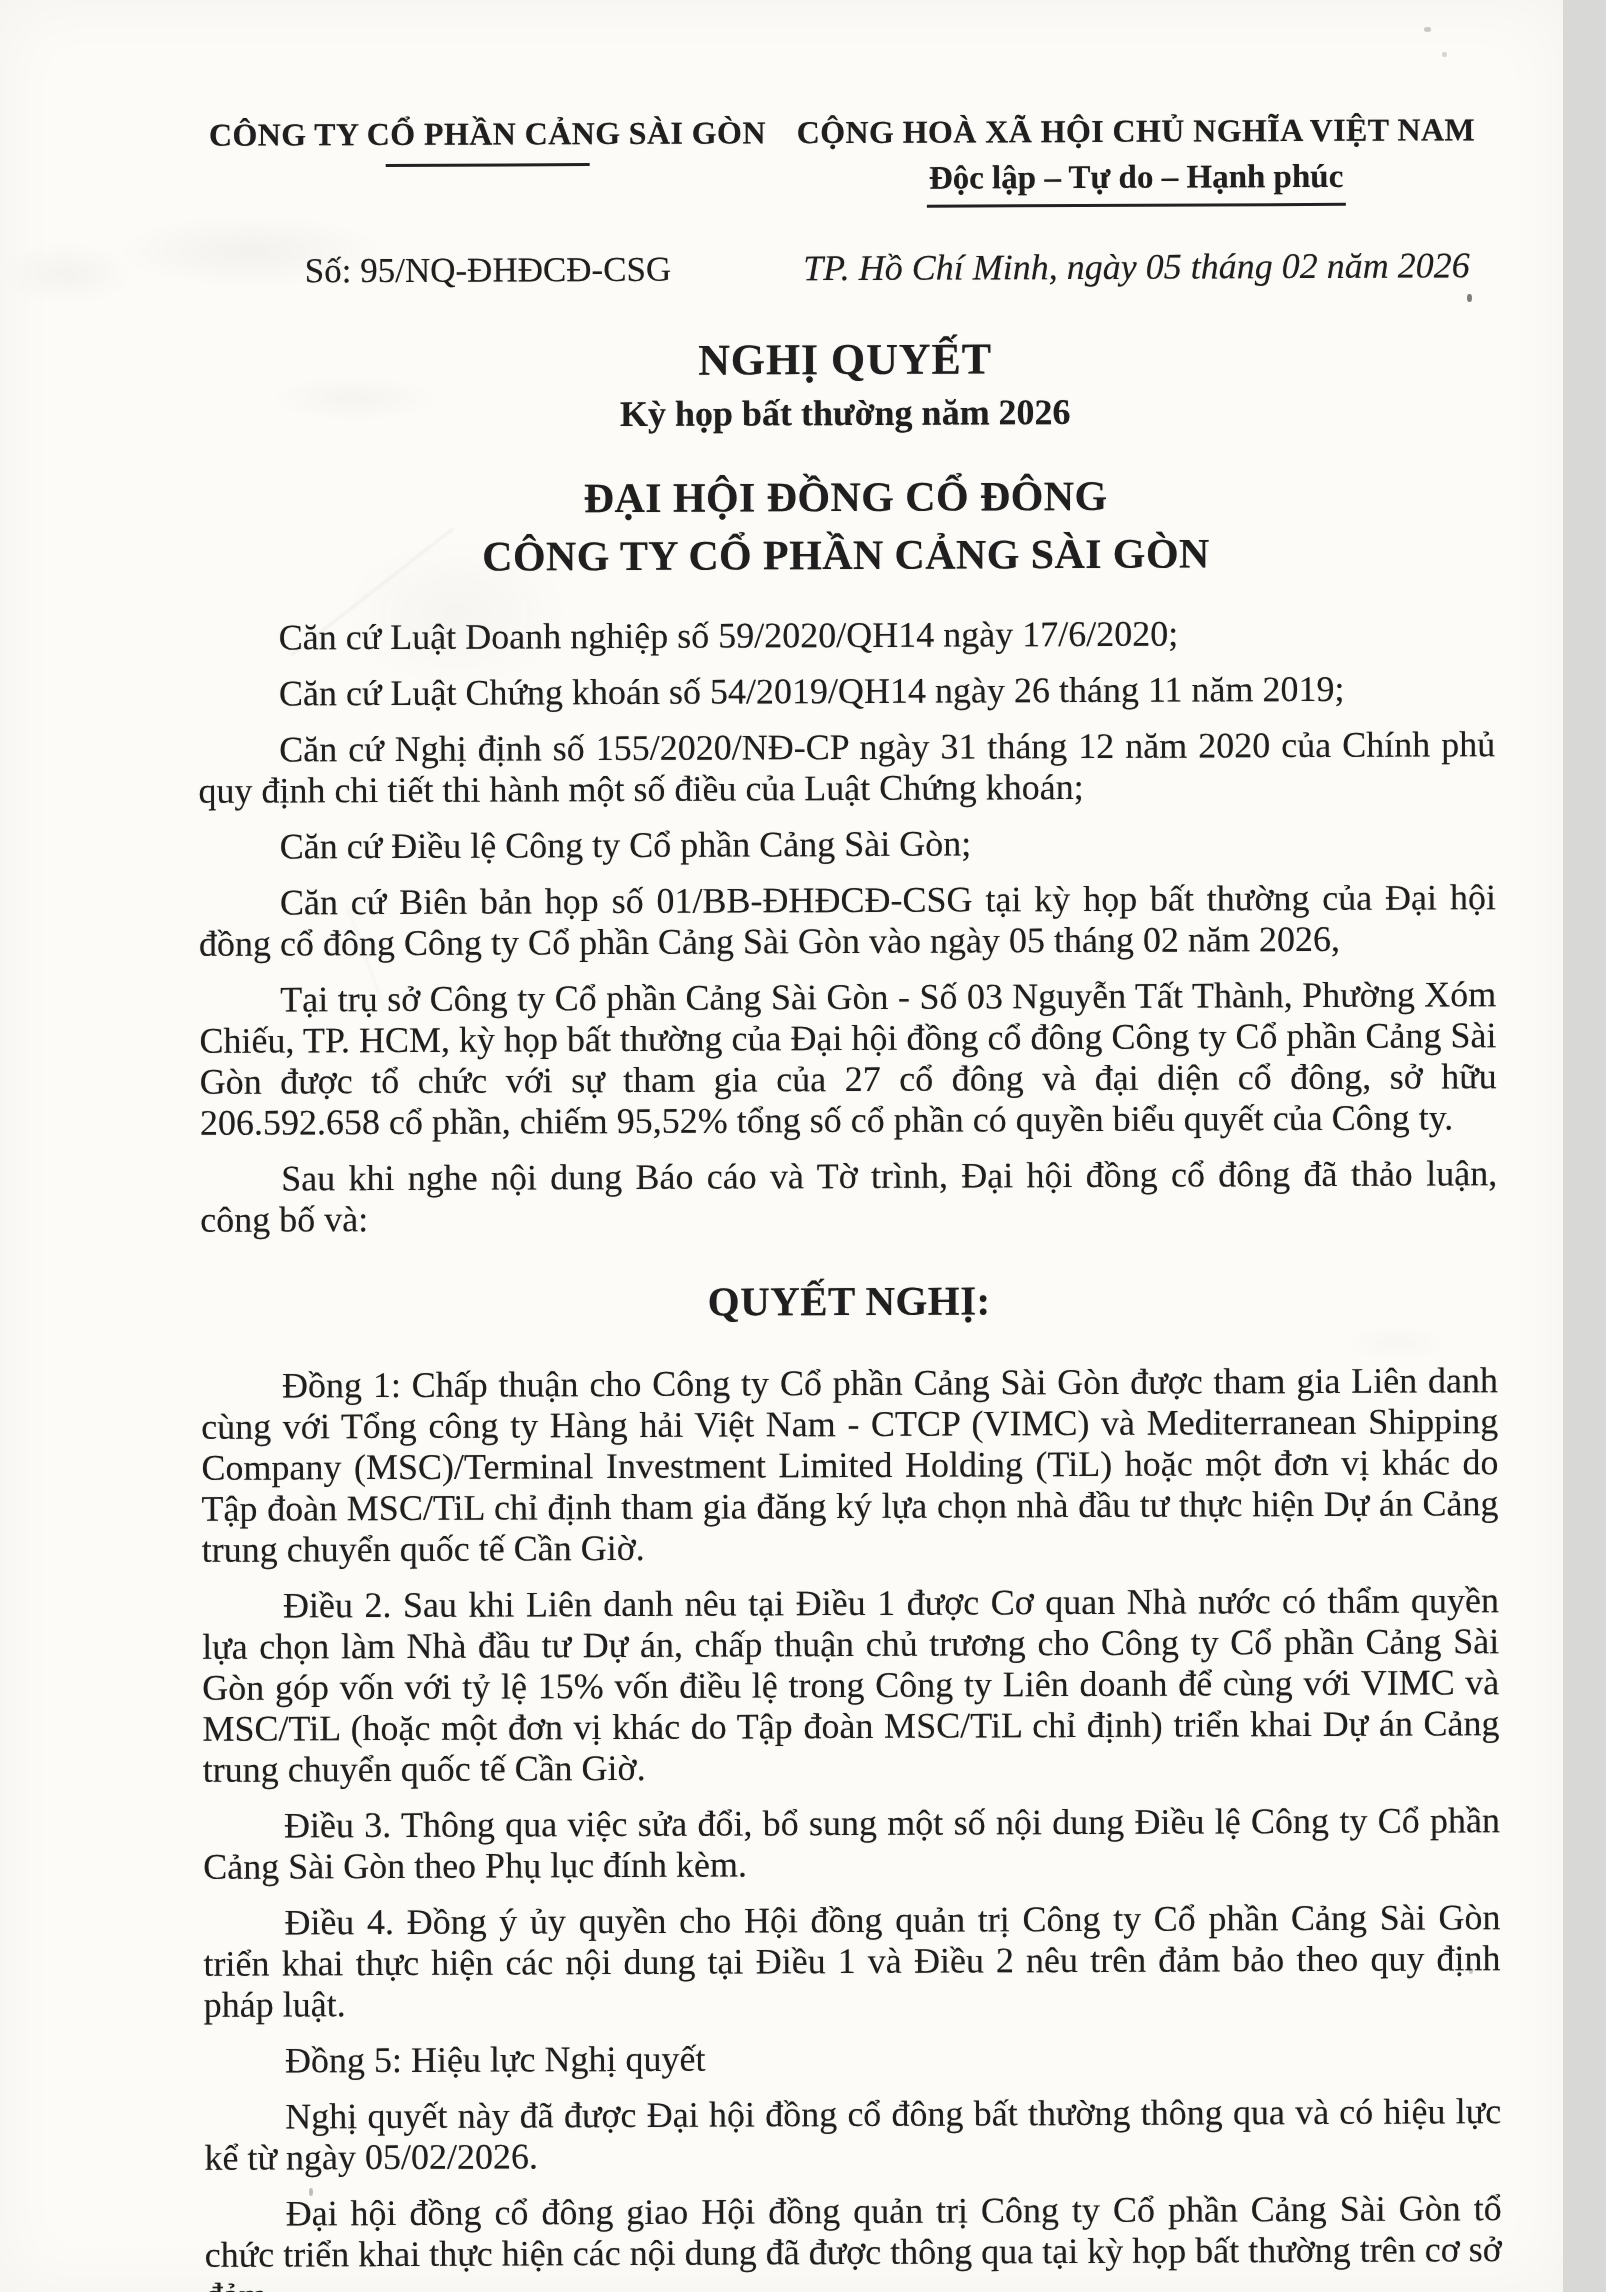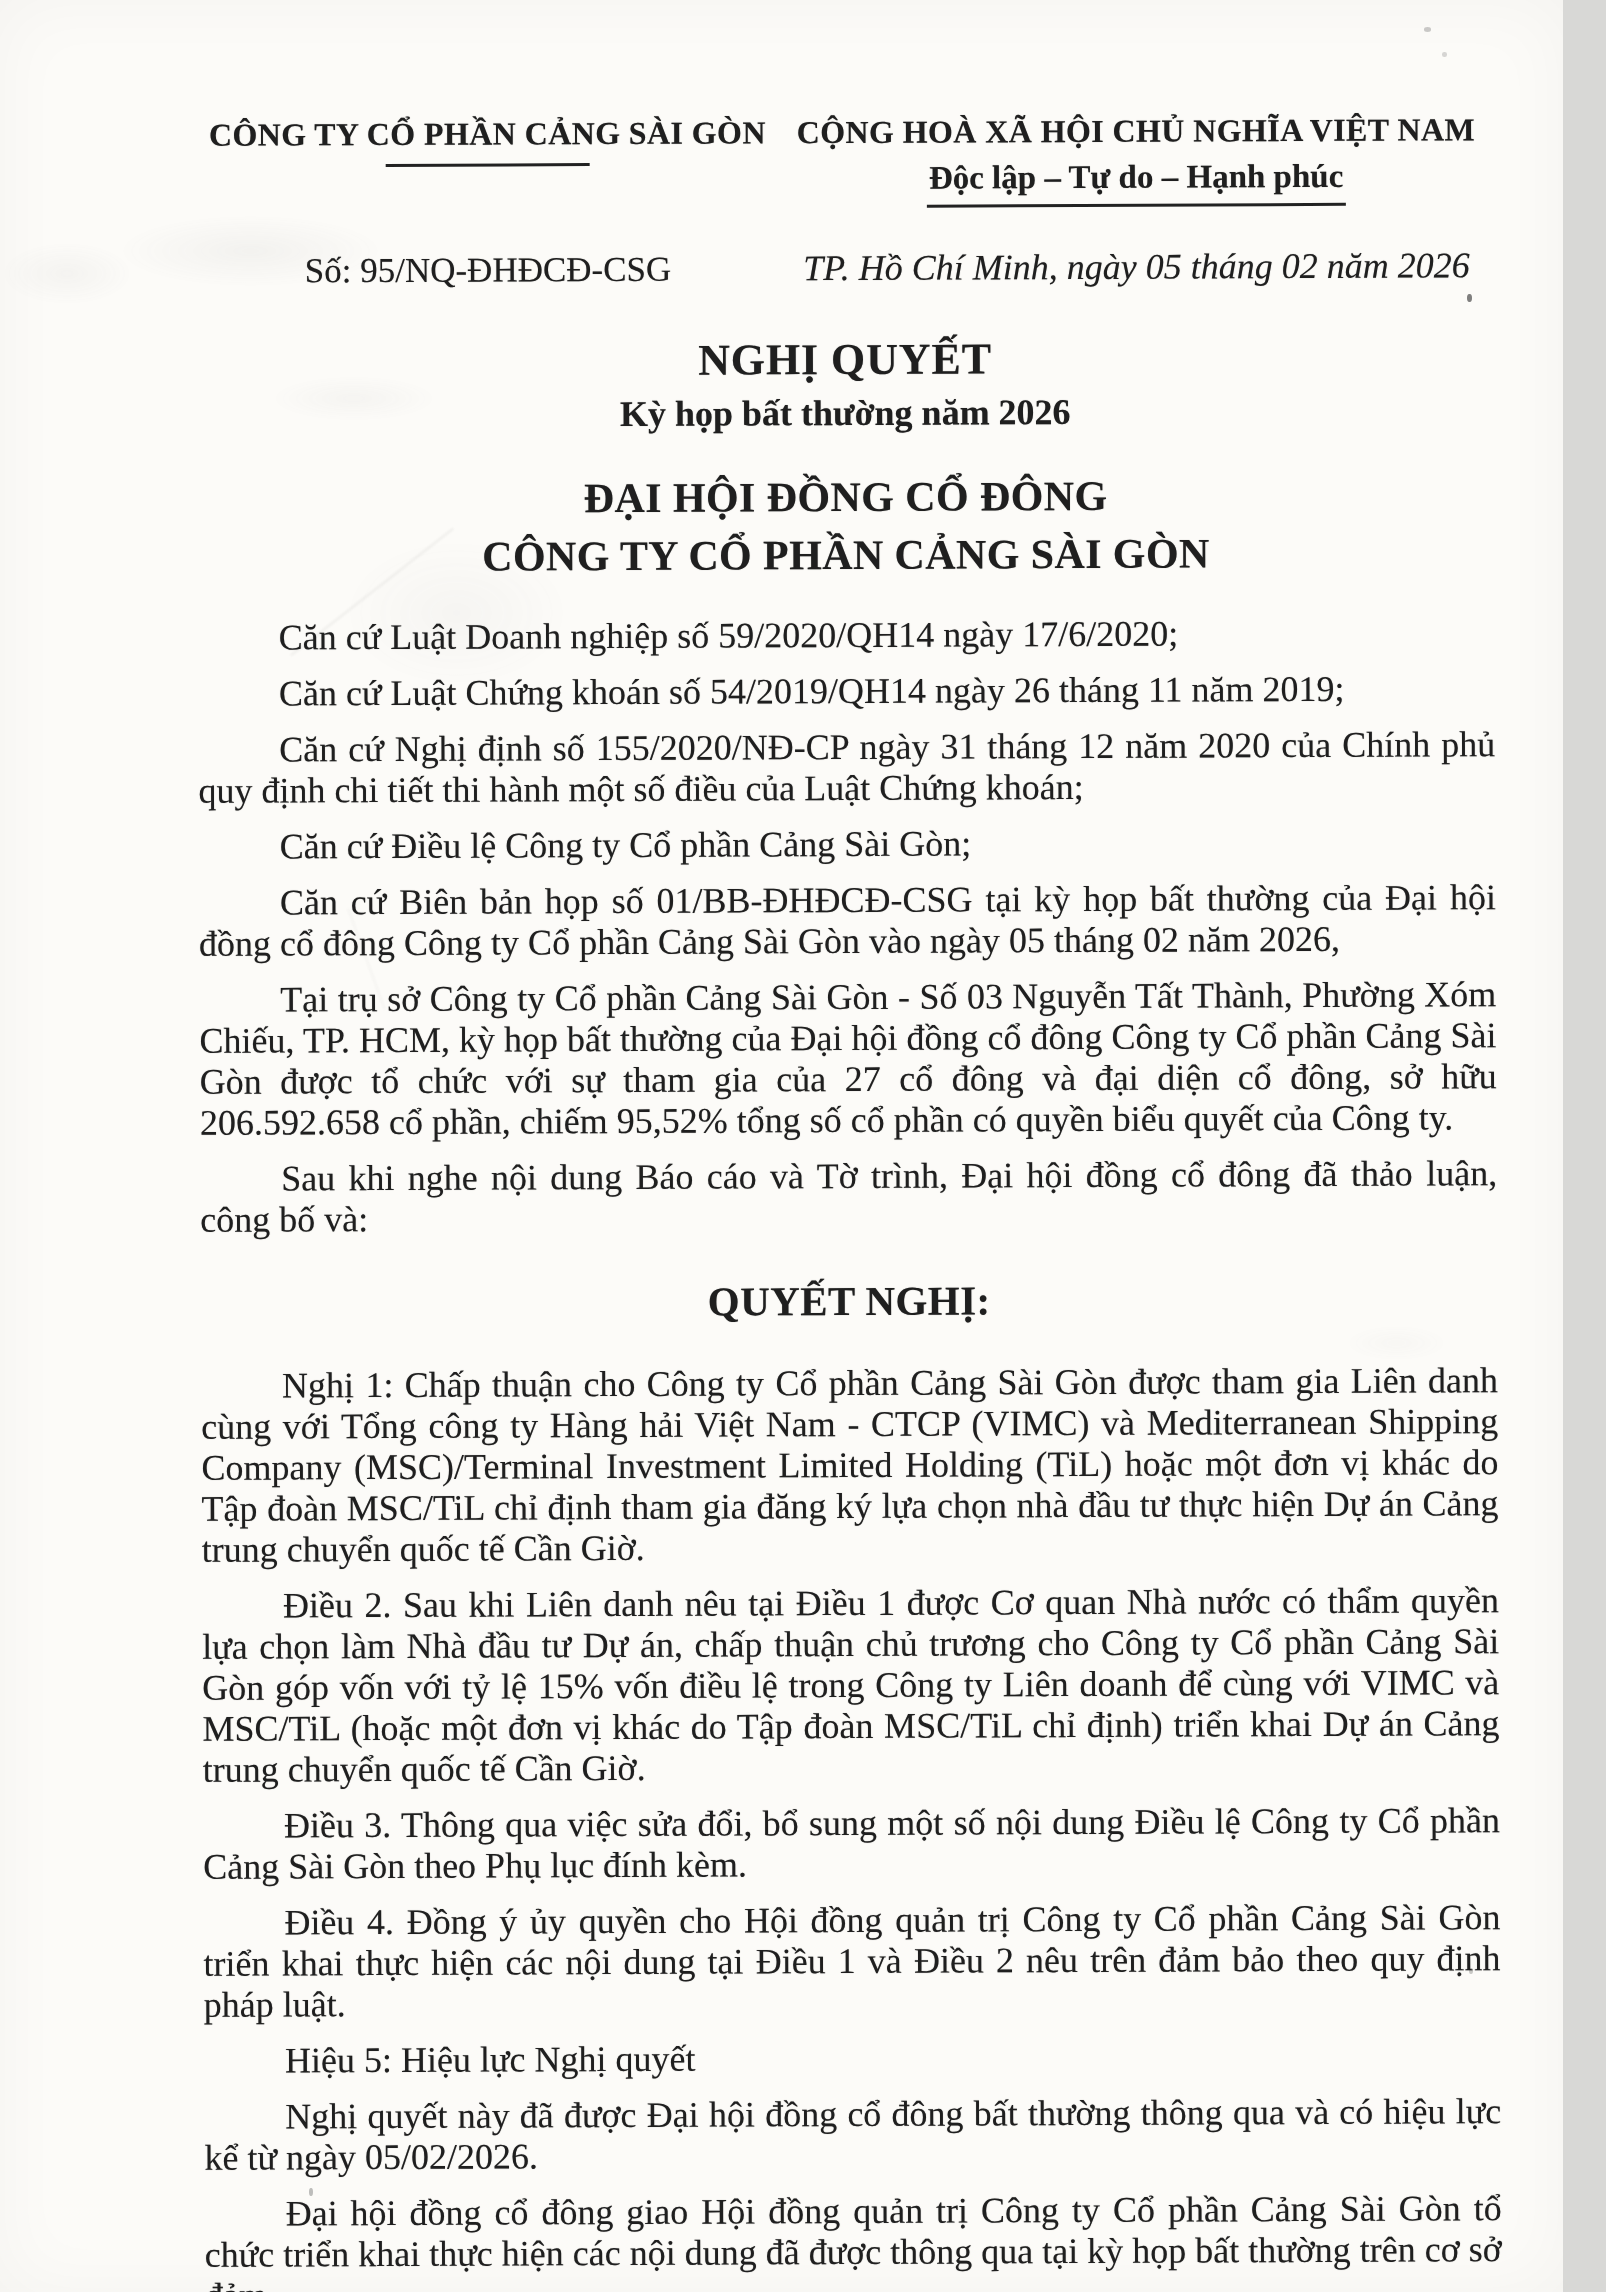--- a/index.html
+++ b/index.html
@@ -109,25 +109,25 @@
       <p class="body-p">Căn cứ Nghị định số 155/2020/NĐ-CP ngày 31 tháng 12 năm 2020 của Chính phủ quy định chi tiết thi hành một số điều của Luật Chứng khoán;</p>
       <p class="body-p">Căn cứ Điều lệ Công ty Cổ phần Cảng Sài Gòn;</p>
       <p class="body-p">Căn cứ Biên bản họp số 01/BB-ĐHĐCĐ-CSG tại kỳ họp bất thường của Đại hội đồng cổ đông Công ty Cổ phần Cảng Sài Gòn vào ngày 05 tháng 02 năm 2026,</p>
       <p class="body-p"><span>Tại trụ sở Công ty Cổ phần Cảng Sài Gòn - Số 03 Nguyễn Tất Thành, Phường Xóm Chiếu, TP. HCM, kỳ họp bất thường của Đại hội đồng cổ đông Công ty Cổ phần Cảng Sài Gòn được tổ chức với sự tham gia của </span><b>27</b><span> cổ đông và đại diện cổ đông, sở hữu </span><b>206.592.658</b><span> cổ phần, chiếm </span><b>95,52%</b><span> tổng số cổ phần có quyền biểu quyết của Công ty.</span></p>
       <p class="body-p">Sau khi nghe nội dung Báo cáo và Tờ trình, Đại hội đồng cổ đông đã thảo luận, công bố và:</p>
     </div>
 
     <div class="resolution-heading">QUYẾT NGHỊ:</div>
 
     <div>
-      <p class="body-p"><b>Nghị 1:</b><span> Chấp thuận cho Công ty Cổ phần Cảng Sài Gòn được tham gia Liên danh cùng với Tổng công ty Hàng hải Việt Nam - CTCP (VIMC) và Mediterranean Shipping Company (MSC)/Terminal Investment Limited Holding (TiL) hoặc một đơn vị khác do Tập đoàn MSC/TiL chỉ định tham gia đăng ký lựa chọn nhà đầu tư thực hiện Dự án Cảng trung chuyển quốc tế Cần Giờ.</span></p>
+      <p class="body-p"><b>Đồng 1:</b><span> Chấp thuận cho Công ty Cổ phần Cảng Sài Gòn được tham gia Liên danh cùng với Tổng công ty Hàng hải Việt Nam - CTCP (VIMC) và Mediterranean Shipping Company (MSC)/Terminal Investment Limited Holding (TiL) hoặc một đơn vị khác do Tập đoàn MSC/TiL chỉ định tham gia đăng ký lựa chọn nhà đầu tư thực hiện Dự án Cảng trung chuyển quốc tế Cần Giờ.</span></p>
       <p class="body-p"><b>Điều 2.</b><span> Sau khi Liên danh nêu tại Điều 1 được Cơ quan Nhà nước có thẩm quyền lựa chọn làm Nhà đầu tư Dự án, chấp thuận chủ trương cho Công ty Cổ phần Cảng Sài Gòn góp vốn với tỷ lệ 15% vốn điều lệ trong Công ty Liên doanh để cùng với VIMC và MSC/TiL (hoặc một đơn vị khác do Tập đoàn MSC/TiL chỉ định) triển khai Dự án Cảng trung chuyển quốc tế Cần Giờ.</span></p>
       <p class="body-p"><b>Điều 3.</b><span> Thông qua việc sửa đổi, bổ sung một số nội dung Điều lệ Công ty Cổ phần Cảng Sài Gòn theo Phụ lục đính kèm.</span></p>
       <p class="body-p"><b>Điều 4.</b><span> Đồng ý ủy quyền cho Hội đồng quản trị Công ty Cổ phần Cảng Sài Gòn triển khai thực hiện các nội dung tại Điều 1 và Điều 2 nêu trên đảm bảo theo quy định pháp luật.</span></p>
-      <p class="body-p"><b>Hiệu 5:</b><span> Hiệu lực Nghị quyết</span></p>
+      <p class="body-p"><b>Đồng 5:</b><span> Hiệu lực Nghị quyết</span></p>
     </div>
 
     <div>
       <p class="body-p">Nghị quyết này đã được Đại hội đồng cổ đông bất thường thông qua và có hiệu lực kể từ ngày 05/02/2026.</p>
       <p class="body-p fill-last">Đại hội đồng cổ đông giao Hội đồng quản trị Công ty Cổ phần Cảng Sài Gòn tổ chức triển khai thực hiện các nội dung đã được thông qua tại kỳ họp bất thường trên cơ sở đảm</p>
     </div>
 
   </div>
 </div>
 

